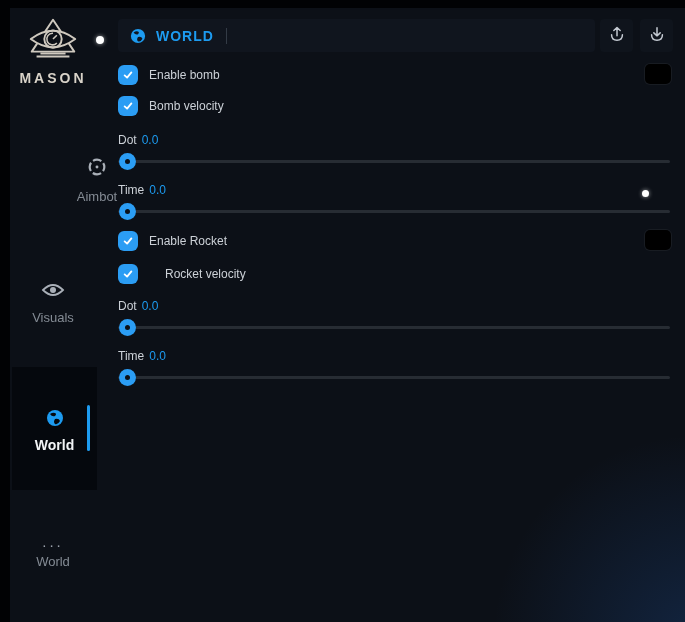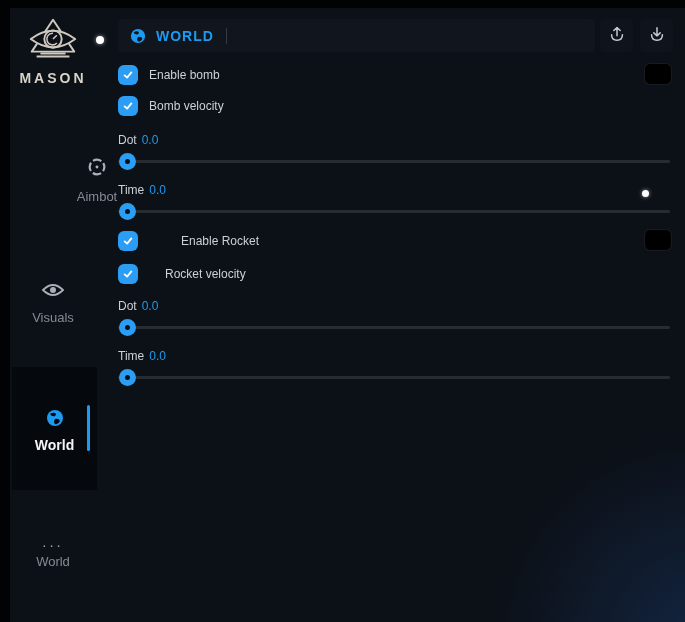--- a/index.html
+++ b/index.html
@@ -181,21 +181,21 @@
     <div class="slider-label" style="top:175px;">
       <span>Time</span><span class="val">0.0</span>
     </div>
     <div class="slider" style="top:195px;">
       <div class="track"></div>
       <div class="handle"></div>
     </div>
 
     <div class="cursor-dot" style="left:524px; top:182px; width:7px; height:7px;"></div>
 
-    <div class="chk-row" style="top:223px;gap:32px;">
+    <div class="chk-row" style="top:223px;">
       <span class="checkbox">
         <svg width="12" height="12" viewBox="0 0 16 16" fill="none" stroke="#fff" stroke-width="2.4" stroke-linecap="round" stroke-linejoin="round">
             <path d="M3.5 8.5 L6.8 11.5 L12.5 4.5"></path>
           </svg>
       </span>
       <span class="chk-label">Enable Rocket</span>
     </div>
     <div class="swatch" style="top:222px;"></div>
 
     <div class="chk-row" style="top:256px;gap:16px;">

